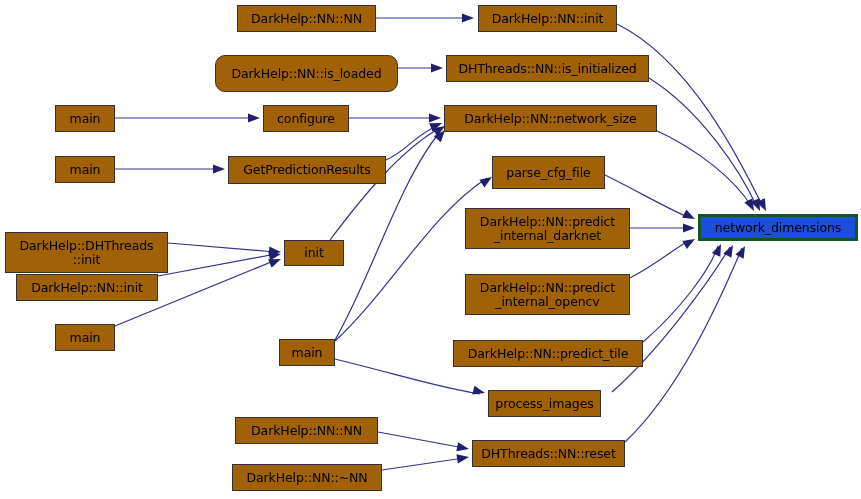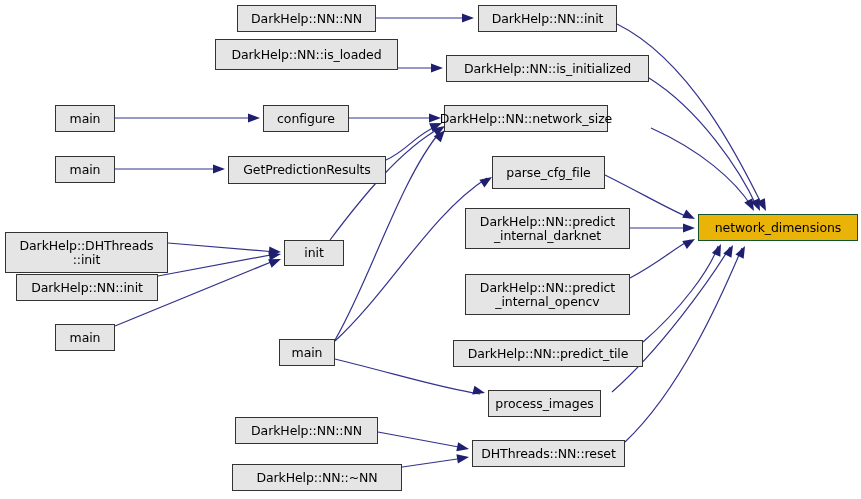--- a/index.html
+++ b/index.html
@@ -19,36 +19,36 @@
     position: absolute;
     left: 0;
     top: 0;
     width: 861px;
     height: 499px;
   }
   .node-box {
     position: absolute;
     box-sizing: border-box;
     border: 1px solid #333333;
-    background: #e5e5e5;
+    background: #a16207;
     display: flex;
     align-items: center;
     justify-content: center;
     text-align: center;
     color: #000000;
     font-family: "DejaVu Sans", sans-serif;
     font-size: 12.5px;
     line-height: 13.5px;
     letter-spacing: -0.1px;
     white-space: pre-line;
     z-index: 5;
   }
   .node-box.highlight {
-    background: #eab308;
-    border: 1px solid #14532d;
+    background: #1d4ed8;
+    border: 3px solid #14532d;
   }
   .node-label {
     display: block;
     padding: 0 3px;
     white-space: pre-line;
   }
 </style>
 </head>
 <body>
 
@@ -103,38 +103,38 @@
         <polygon points="0,0 -12,-4.6 -12,4.6" fill="#1f1f70" transform="translate(721,244) rotate(-66)"></polygon>
         <polygon points="0,0 -12,-4.6 -12,4.6" fill="#1f1f70" transform="translate(733,245) rotate(-62)"></polygon>
         <polygon points="0,0 -12,-4.6 -12,4.6" fill="#1f1f70" transform="translate(745,246) rotate(-63)"></polygon>
         <polygon points="0,0 -12,-4.6 -12,4.6" fill="#1f1f70" transform="translate(469,449) rotate(11)"></polygon>
         <polygon points="0,0 -12,-4.6 -12,4.6" fill="#1f1f70" transform="translate(469,457) rotate(-9)"></polygon>
       </g>
   </svg>
   <div id="node-layer">
       <div class="node-box" style="left: 237px; top: 5px; width: 139px; height: 27px;"><span class="node-label">DarkHelp::NN::NN</span></div>
       <div class="node-box" style="left: 478px; top: 5px; width: 139px; height: 27px;"><span class="node-label">DarkHelp::NN::init</span></div>
-      <div class="node-box" style="left: 215px; top: 39px; width: 183px; height: 31px;"><span class="node-label">DarkHelp::NN::is_loaded</span></div>
-      <div class="node-box" style="left: 446px; top: 55px; width: 203px; height: 27px;"><span class="node-label">DarkHelp::NN::is_initialized</span></div>
+      <div class="node-box" style="left: 215px; top: 55px; width: 183px; height: 37px; border-radius: 10px;"><span class="node-label">DarkHelp::NN::is_loaded</span></div>
+      <div class="node-box" style="left: 446px; top: 55px; width: 203px; height: 27px;"><span class="node-label">DHThreads::NN::is_initialized</span></div>
       <div class="node-box" style="left: 55px; top: 105px; width: 60px; height: 27px;"><span class="node-label">main</span></div>
       <div class="node-box" style="left: 263px; top: 105px; width: 86px; height: 27px;"><span class="node-label">configure</span></div>
-      <div class="node-box" style="left: 444px; top: 105px; width: 164px; height: 27px;"><span class="node-label">DarkHelp::NN::network_size</span></div>
+      <div class="node-box" style="left: 444px; top: 105px; width: 213px; height: 27px;"><span class="node-label">DarkHelp::NN::network_size</span></div>
       <div class="node-box" style="left: 55px; top: 156px; width: 60px; height: 27px;"><span class="node-label">main</span></div>
       <div class="node-box" style="left: 228px; top: 156px; width: 158px; height: 28px;"><span class="node-label">GetPredictionResults</span></div>
       <div class="node-box" style="left: 492px; top: 156px; width: 113px; height: 33px;"><span class="node-label">parse_cfg_file</span></div>
       <div class="node-box" style="left: 5px; top: 208px; width: 163px; height: 41px; margin-top: 24px;"><span class="node-label">DarkHelp::DHThreads
 ::init</span></div>
       <div class="node-box" style="left: 465px; top: 208px; width: 165px; height: 41px;"><span class="node-label">DarkHelp::NN::predict
 _internal_darknet</span></div>
       <div class="node-box highlight" style="left: 698px; top: 214px; width: 160px; height: 27px;"><span class="node-label">network_dimensions</span></div>
       <div class="node-box" style="left: 284px; top: 240px; width: 60px; height: 26px;"><span class="node-label">init</span></div>
       <div class="node-box" style="left: 16px; top: 274px; width: 142px; height: 27px;"><span class="node-label">DarkHelp::NN::init</span></div>
       <div class="node-box" style="left: 465px; top: 274px; width: 165px; height: 41px;"><span class="node-label">DarkHelp::NN::predict
 _internal_opencv</span></div>
       <div class="node-box" style="left: 55px; top: 324px; width: 60px; height: 27px;"><span class="node-label">main</span></div>
       <div class="node-box" style="left: 279px; top: 339px; width: 56px; height: 27px;"><span class="node-label">main</span></div>
       <div class="node-box" style="left: 453px; top: 340px; width: 190px; height: 27px; text-align: right;"><span class="node-label">DarkHelp::NN::predict_tile</span></div>
       <div class="node-box" style="left: 488px; top: 390px; width: 113px; height: 27px;"><span class="node-label">process_images</span></div>
       <div class="node-box" style="left: 235px; top: 417px; width: 143px; height: 27px;"><span class="node-label">DarkHelp::NN::NN</span></div>
       <div class="node-box" style="left: 472px; top: 440px; width: 153px; height: 27px;"><span class="node-label">DHThreads::NN::reset</span></div>
-      <div class="node-box" style="left: 232px; top: 464px; width: 170px; height: 27px;"><span class="node-label">DarkHelp::NN::~NN</span></div>
+      <div class="node-box" style="left: 232px; top: 464px; width: 150px; height: 27px;"><span class="node-label">DarkHelp::NN::~NN</span></div>
     </div>
 </div>
 
 </body></html>

